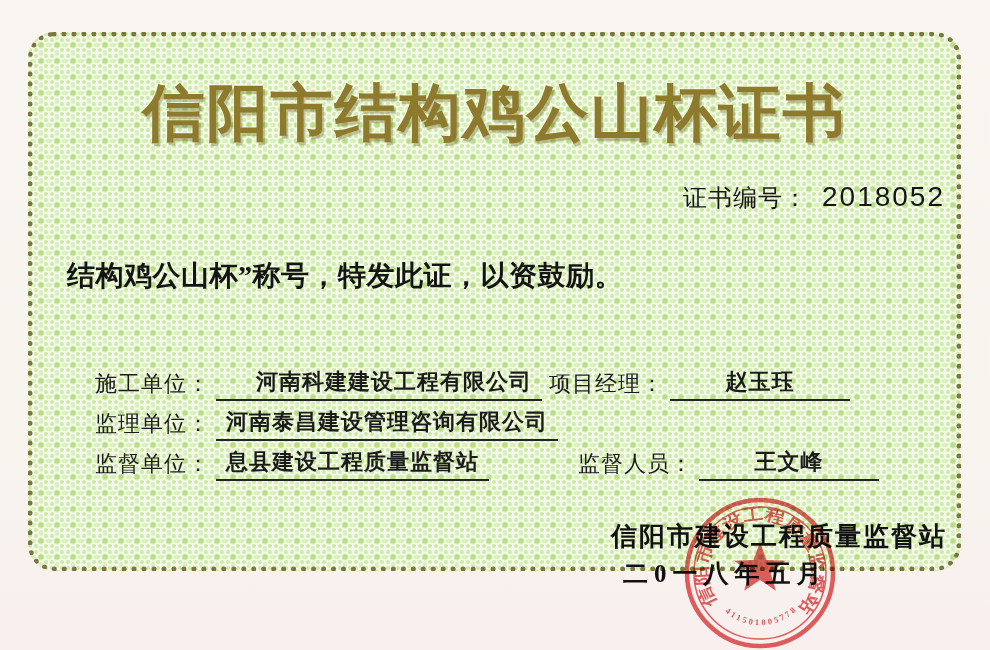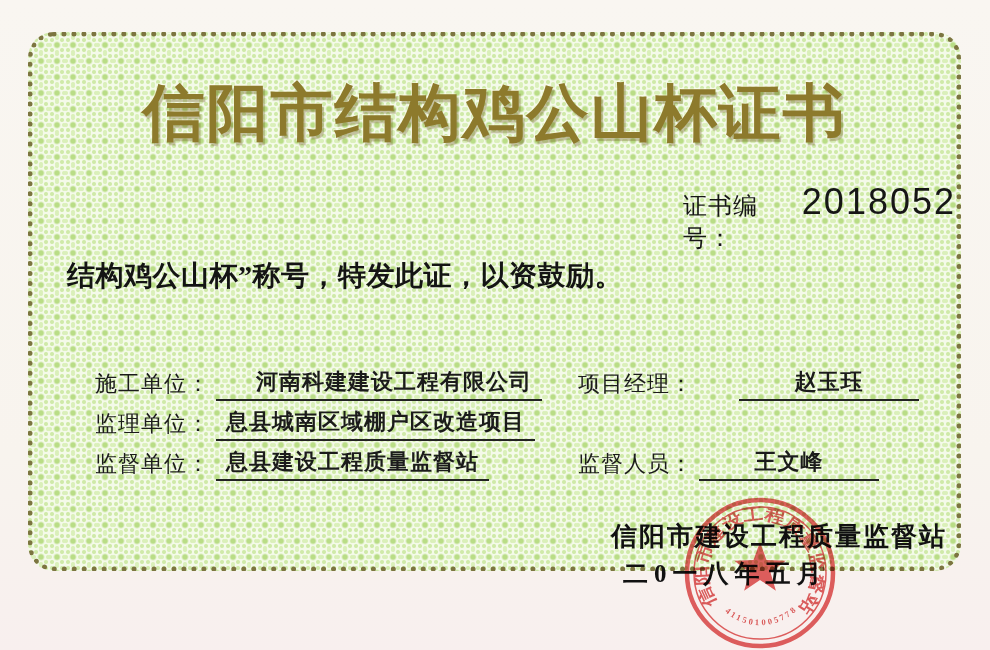--- a/index.html
+++ b/index.html
@@ -28,36 +28,36 @@
     position:absolute;left:0;right:0;top:34px;text-align:center;
     font-size:62px;font-weight:bold;color:#8d7a2c;letter-spacing:2px;
     text-shadow:2px 3px 1px rgba(101,82,20,.35), -1px -1px 0 rgba(255,255,235,.5);
     white-space:nowrap;
   }
   .certno{
     position:absolute;left:650px;top:144px;display:flex;align-items:baseline;gap:14px;
     color:#161616;
   }
   .certno .lab{font-size:24px;letter-spacing:1px;}
-  .certno .num{font-family:"Liberation Sans",sans-serif;font-size:36px;letter-spacing:2px;}
+  .certno .num{font-family:"Liberation Sans",sans-serif;font-size:28px;letter-spacing:2px;}
   .bodytext{position:absolute;left:34px;top:210px;width:888px;color:#141414;}
   .bline1{white-space:nowrap;}
   .bline1 .indent{display:inline-block;width:28px;}
   .filled{font-family:"Liberation Sans",sans-serif;font-weight:bold;font-size:21px;letter-spacing:1px;}
   .tmpl{font-size:28px;font-weight:bold;letter-spacing:0.5px;}
   .bline2{margin-top:10px;font-size:28px;font-weight:bold;letter-spacing:0.5px;white-space:nowrap;}
   .frow{position:absolute;display:flex;align-items:flex-end;color:#1b1b1b;}
   .frow .flab{font-size:22px;letter-spacing:1px;padding-bottom:2px;white-space:nowrap;text-align:center;}
   .fval{
     display:inline-block;border-bottom:2px solid #222;margin-left:6px;
     font-family:"Liberation Sans",sans-serif;font-weight:bold;font-size:22px;
     letter-spacing:1px;padding:0 10px 2px 10px;white-space:nowrap;
   }
   .frow.l1{left:62px;top:330px;} .frow.l2{left:62px;top:370px;} .frow.l3{left:62px;top:410px;}
-  .frow.r1{left:545px;top:330px;gap:40px;} .frow.r2{left:545px;top:370px;} .frow.r3{left:545px;top:410px;}
+  .frow.r1{left:516px;top:330px;} .frow.r2{left:545px;top:370px;} .frow.r3{left:545px;top:410px;}
   .frow.l1 .fval{min-width:252px;padding-left:40px;} .frow.l2 .fval{min-width:284px;} .frow.l3 .fval{min-width:240px;}
   .rname{min-width:160px;text-align:center;}
   .issuer{position:absolute;left:578px;top:482px;font-size:26px;font-weight:bold;
     letter-spacing:2px;color:#111;white-space:nowrap;}
   .certdate{position:absolute;left:590px;top:520px;font-size:25px;font-weight:bold;
     letter-spacing:6px;color:#111;white-space:nowrap;text-align:right;}
   .seal{position:absolute;left:646px;top:455px;width:162px;height:162px;
     mix-blend-mode:multiply;opacity:.88;}
   .seal text{font-family:"Liberation Serif",serif;font-weight:bold;}
 </style>
@@ -76,21 +76,21 @@
   <div class="bodytext">
     <div class="bline2">结构鸡公山杯”称号，特发此证，以资鼓励。</div>
   </div>
 
   <div class="frow l1">
     <span class="flab">施工单位：</span>
     <span class="fval">河南科建建设工程有限公司</span>
   </div>
   <div class="frow l2">
     <span class="flab">监理单位：</span>
-    <span class="fval">息县城南区域棚户区改造项目</span>
+    <span class="fval">河南泰昌建设管理咨询有限公司</span>
   </div>
   <div class="frow l3">
     <span class="flab">监督单位：</span>
     <span class="fval">息县建设工程质量监督站</span>
   </div>
 
   <div class="frow r1">
     <span class="flab">项目经理：</span>
     <span class="fval rname">赵玉珏</span>
   </div>

